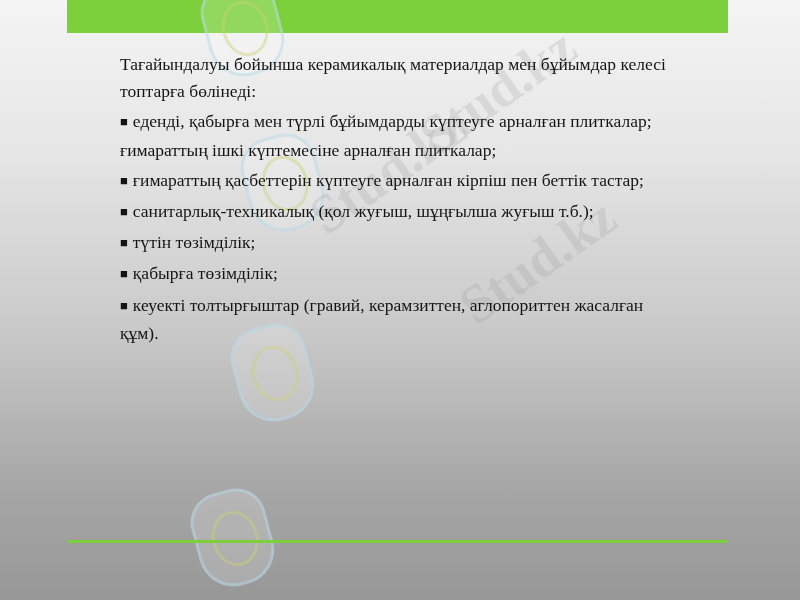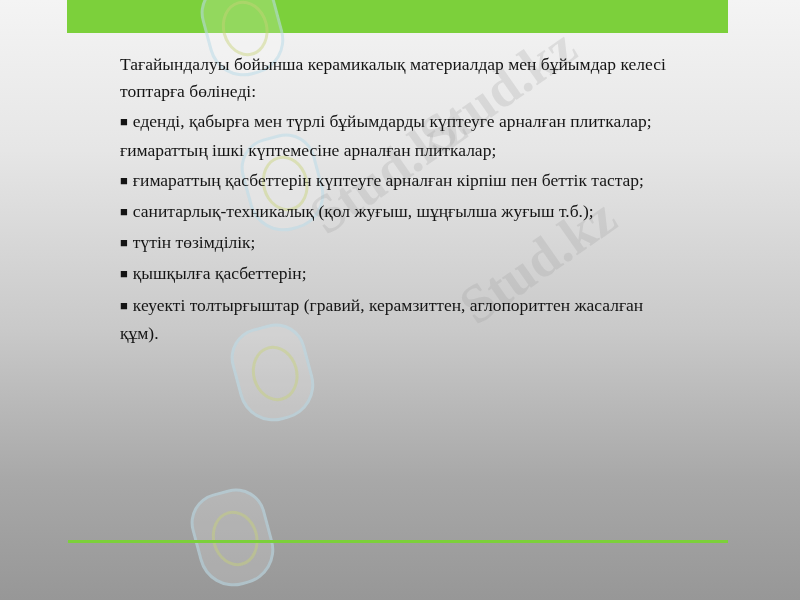--- a/index.html
+++ b/index.html
@@ -50,17 +50,17 @@
 <div class="watermark-text" style="left:410px; top:60px;">Stud.kz</div>
 <div class="watermark-text" style="left:300px; top:140px;">Stud.kz</div>
 <div class="watermark-text" style="left:450px; top:230px;">Stud.kz</div>
 
 <div class="content">
   <p>Тағайындалуы бойынша керамикалық материалдар мен бұйымдар келесі топтарға бөлінеді:</p>
   <p class="bullet"><span>еденді, қабырға мен түрлі бұйымдарды күптеуге арналған плиткалар; ғимараттың ішкі күптемесіне арналған плиткалар;</span></p>
   <p class="bullet"><span>ғимараттың қасбеттерін күптеуге арналған кірпіш пен беттік тастар;</span></p>
   <p class="bullet"><span>санитарлық-техникалық (қол жуғыш, шұңғылша жуғыш т.б.);</span></p>
   <p class="bullet"><span>түтін төзімділік;</span></p>
-  <p class="bullet"><span>қышқылға қасбеттерін;</span></p>
+  <p class="bullet"><span>қабырға төзімділік;</span></p>
   <p class="bullet"><span>кеуекті толтырғыштар (гравий, керамзиттен, аглопориттен жасалған құм).</span></p>
 </div>
 
 <div class="bottom-line"></div>
 
 </body></html>

